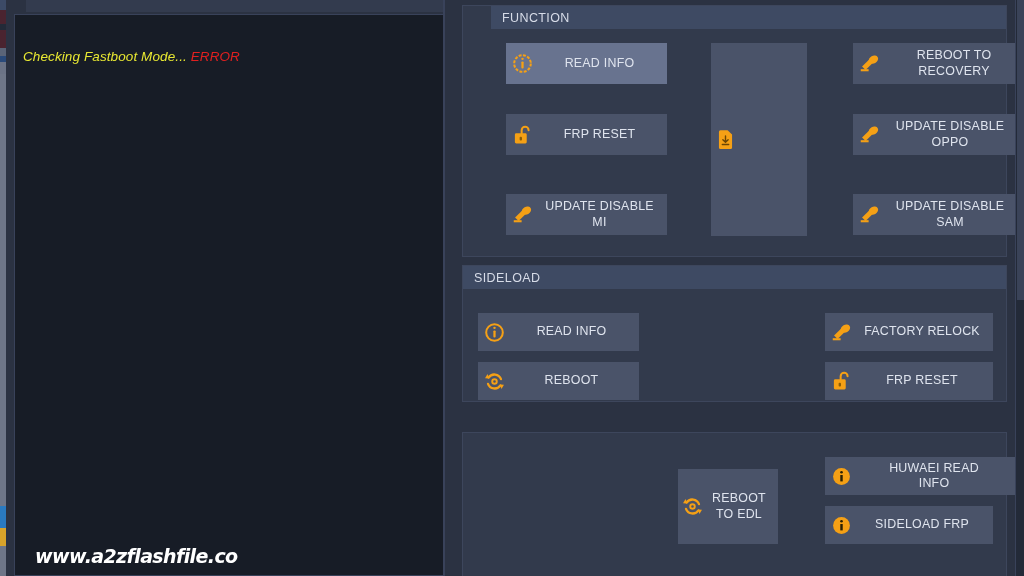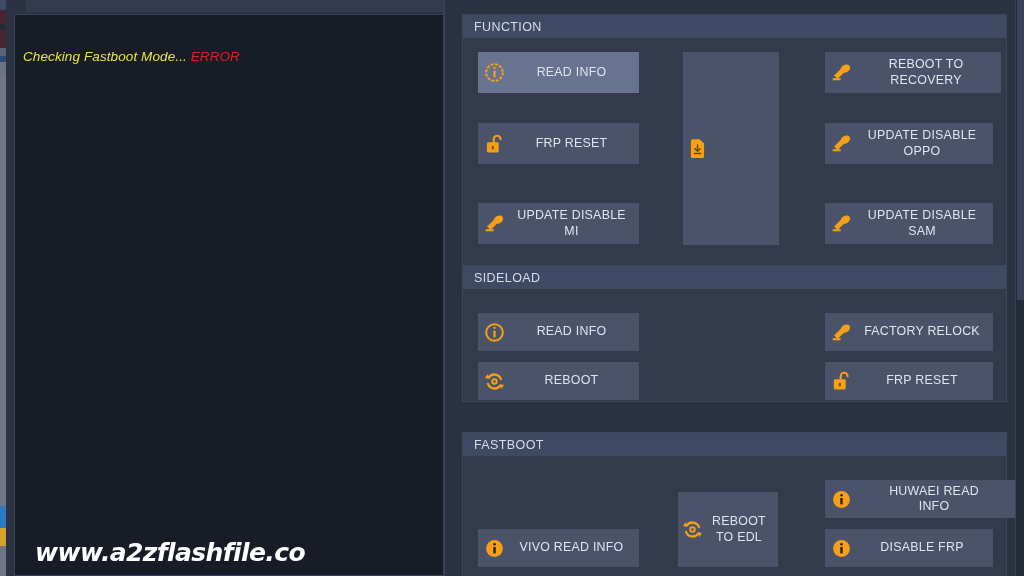--- a/index.html
+++ b/index.html
@@ -71,21 +71,21 @@
     white-space: nowrap;
   }
   .log-msg  { color: #e8e832; }
   .log-stat { color: #e02020; }
 
   .watermark {
     position: absolute;
     left: 20px; bottom: 8px;
     font-family: "DejaVu Sans", sans-serif;
     font-weight: bold;
-    font-size: 25px;
+    font-size: 19px;
     color: #ffffff;
     letter-spacing: -0.6px;
     white-space: nowrap;
   }
 
   
   .v-divider {
     position: absolute;
     left: 443px; top: 0;
     width: 2px; height: 576px;
@@ -160,21 +160,21 @@
   .btn .lbl {
     flex: 1 1 auto;
     padding-right: 6px;
     white-space: pre-line;
   }
   .btn.tall { flex-direction: row; }
 
   svg { display: block; }
 
   
-  .p-function { top: 14px; height: 252px; }
+  .p-function { top: 5px; height: 252px; padding-left: 28px; }
   .p-sideload { top: 265px; height: 137px; }
   .p-fastboot { top: 432px; height: 150px; }
 
   .abs-btn { position: absolute; }
 </style>
 </head>
 <body>
 
 <div id="app">
 
@@ -346,36 +346,23 @@
               <rect x="8.6" y="15" width="2.8" height="4.6" rx="1.2" fill="#8a5c06"></rect>
             </svg>
           </span>
           <span class="lbl">FRP RESET</span>
         </button>
 
       </div>
     </div>
 
     <div class="panel p-fastboot">
-      <div class="panel-header">
-        <span>FASTBOOT</span>
-      </div>
       <div class="panel-body" style="height:125px">
 
 
-        <button class="btn abs-btn" style="left:15px;top:73px;width:161px;height:38px">
-          <span class="ico">
-            <svg width="21" height="21" viewBox="0 0 24 24">
-              <circle cx="12" cy="12" r="9.6" fill="#f5a015"></circle>
-              <circle cx="12" cy="7.1" r="1.5" fill="#2b2004"></circle>
-              <path d="M10.6 10.3h2.8v7.3h-2.8z" fill="#2b2004"></path>
-            </svg>
-          </span>
-          <span class="lbl">VIVO READ INFO</span>
-        </button>
 
         <button class="btn abs-btn tall" style="left:215px;top:36px;width:100px;height:75px">
           <span class="ico" style="width:28px">
             <svg width="21" height="21" viewBox="0 0 24 24">
               <path d="M19.4 9.3A8 8 0 0 0 5.2 7.6" fill="none" stroke="#f5a015" stroke-width="2.6" stroke-linecap="round"></path>
               <path d="M4.6 14.7a8 8 0 0 0 14.2 1.7" fill="none" stroke="#f5a015" stroke-width="2.6" stroke-linecap="round"></path>
               <path d="M4 3.4 6 8.5 1.2 8.2Z" fill="#f5a015"></path>
               <path d="M20 20.6 18 15.5l4.8.3Z" fill="#f5a015"></path>
               <circle cx="12" cy="12" r="2.6" fill="none" stroke="#f5a015" stroke-width="2.2"></circle>
             </svg>
@@ -397,21 +384,21 @@
         </button>
 
         <button class="btn abs-btn" style="left:362px;top:73px;width:168px;height:38px">
           <span class="ico">
             <svg width="21" height="21" viewBox="0 0 24 24">
               <circle cx="12" cy="12" r="9.6" fill="#f5a015"></circle>
               <circle cx="12" cy="7.1" r="1.5" fill="#2b2004"></circle>
               <path d="M10.6 10.3h2.8v7.3h-2.8z" fill="#2b2004"></path>
             </svg>
           </span>
-          <span class="lbl">DISABLE FRP</span>
+          <span class="lbl">SIDELOAD FRP</span>
         </button>
 
       </div>
     </div>
 
     <div class="right-scrollbar">
       <div class="thumb"></div>
     </div>
 
   </div>

